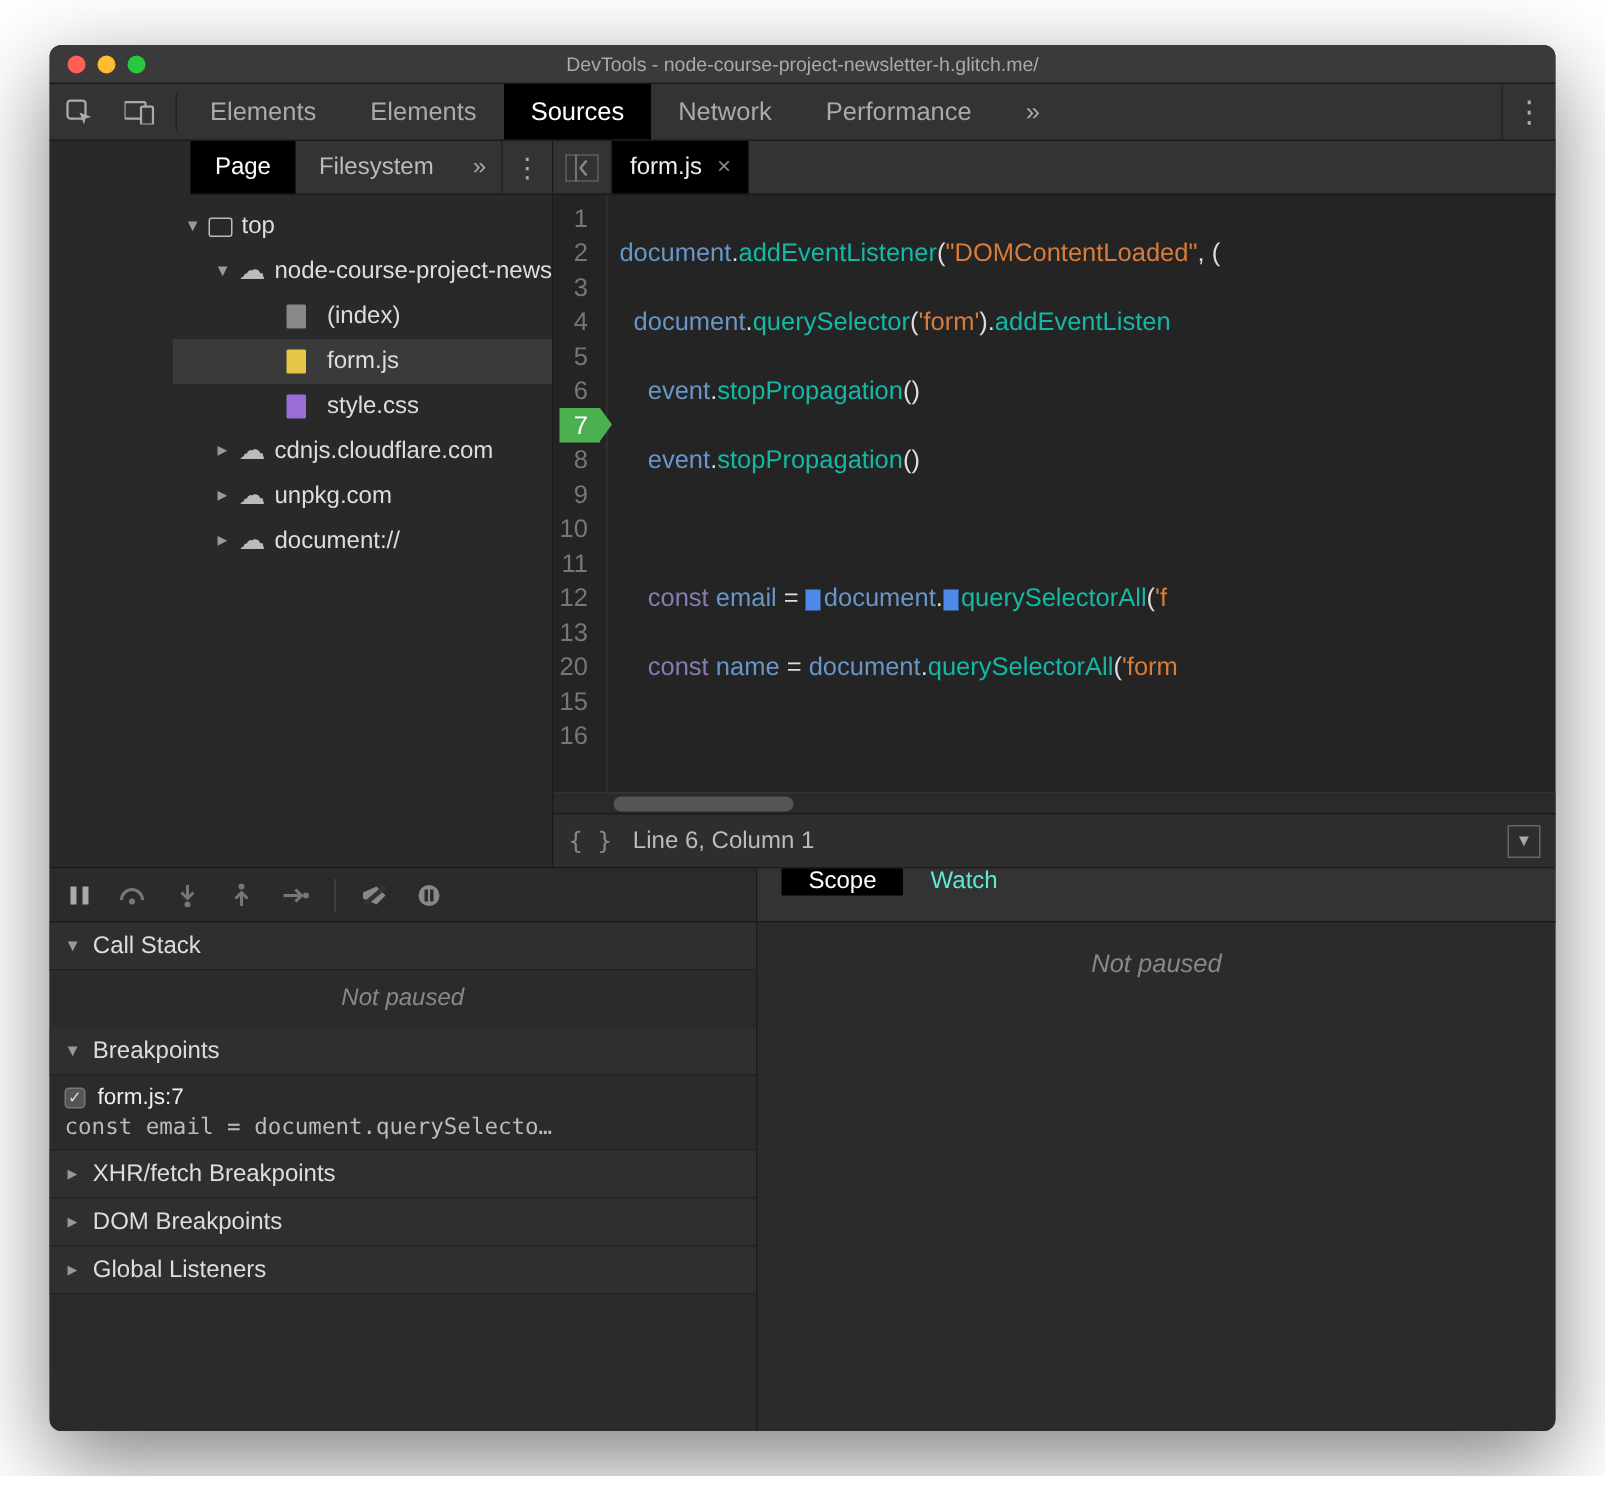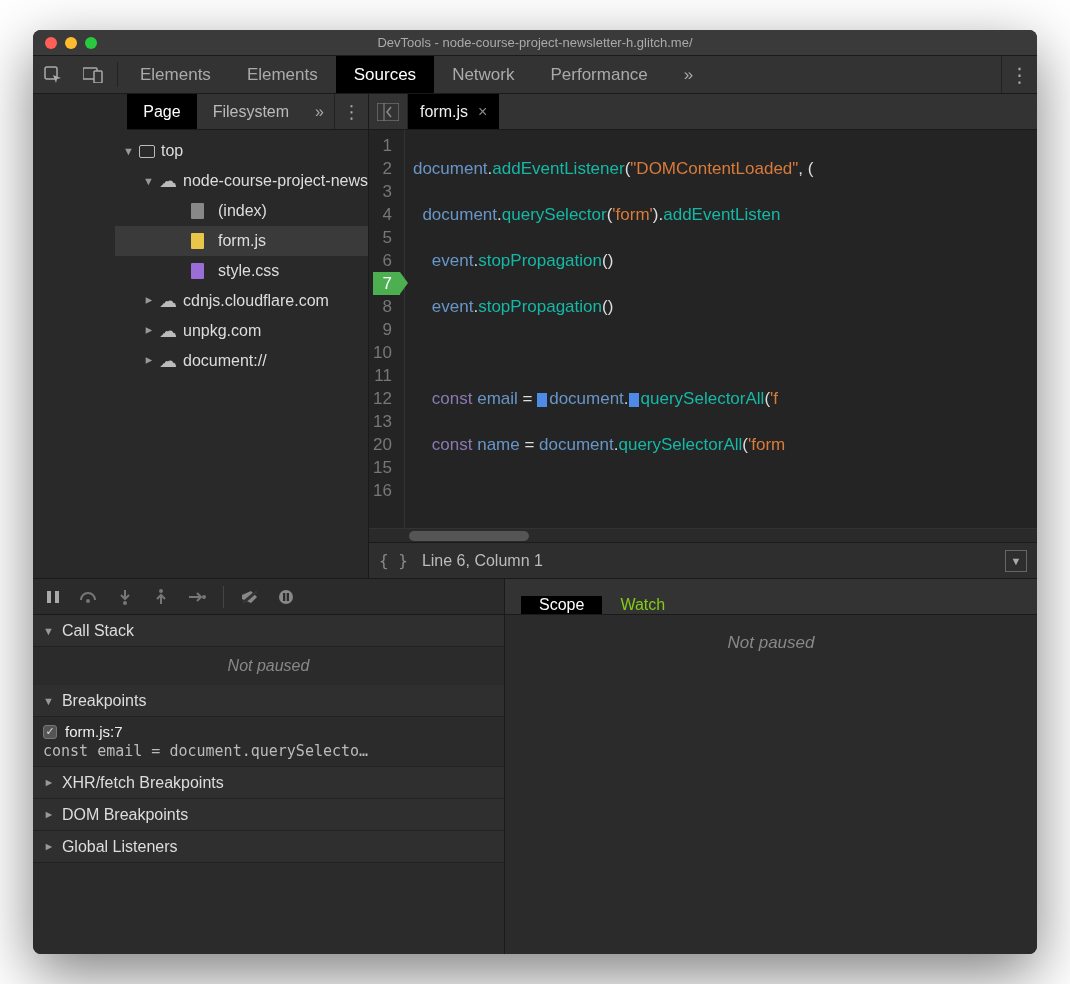--- a/index.html
+++ b/index.html
@@ -93,22 +93,22 @@
     .panel-header { height:32px; display:flex; align-items:center; padding:0 10px; gap:8px; color:#ddd; font-size:16px; border-bottom:1px solid #222; background:#2f2f2f; cursor:pointer;}
     .panel-header.collapsed .chev{transform:rotate(-90deg);}
     .chev{font-size:11px;color:#999;display:inline-block;}
     .not-paused { text-align:center; color:#888; font-style:italic; padding:10px 0; font-size:16px;}
     .bp-item { padding:6px 10px; border-bottom:1px solid #222; }
     .bp-item-head{display:flex;align-items:center;gap:8px;color:#eee;font-size:15px;}
     .bp-code{font-family:Menlo,monospace;color:#bbb;font-size:15px;margin-top:2px;overflow:hidden;text-overflow:ellipsis;white-space:nowrap;}
     .checkbox{width:14px;height:14px;border:1px solid #777;border-radius:3px;background:#555;display:flex;align-items:center;justify-content:center;font-size:11px;color:#ddd;}
 
     .debug-right { flex:1; display:flex; flex-direction:column; background:#2b2b2b; }
-    .right-tabs{height:36px;display:flex;align-items:flex-end;border-bottom:1px solid #1a1a1a;background:#333;padding-left:16px;}
-    .rtab{padding:0 18px;display:flex;align-items:center;font-size:16px;color:#84cc16;}
+    .right-tabs{height:36px;display:flex;align-items:flex-start;border-bottom:1px solid #1a1a1a;background:#333;padding-left:16px;}
+    .rtab{padding:0 18px;display:flex;align-items:center;font-size:16px;color:#5eead4;}
     .rtab.active{background:#000;color:#fff;}
     .right-body{flex:1;display:flex;align-items:flex-start;justify-content:center;padding-top:18px;}
     .right-body .np{color:#888;font-style:italic;font-size:17px;}
 
     .hscroll { height:14px; background:#2a2a2a; border-top:1px solid #333; display:flex; }
     .hscroll .thumb { height:10px; margin-top:2px; background:#555; border-radius:5px; }
   </style>
 </head>
 <body>
 

